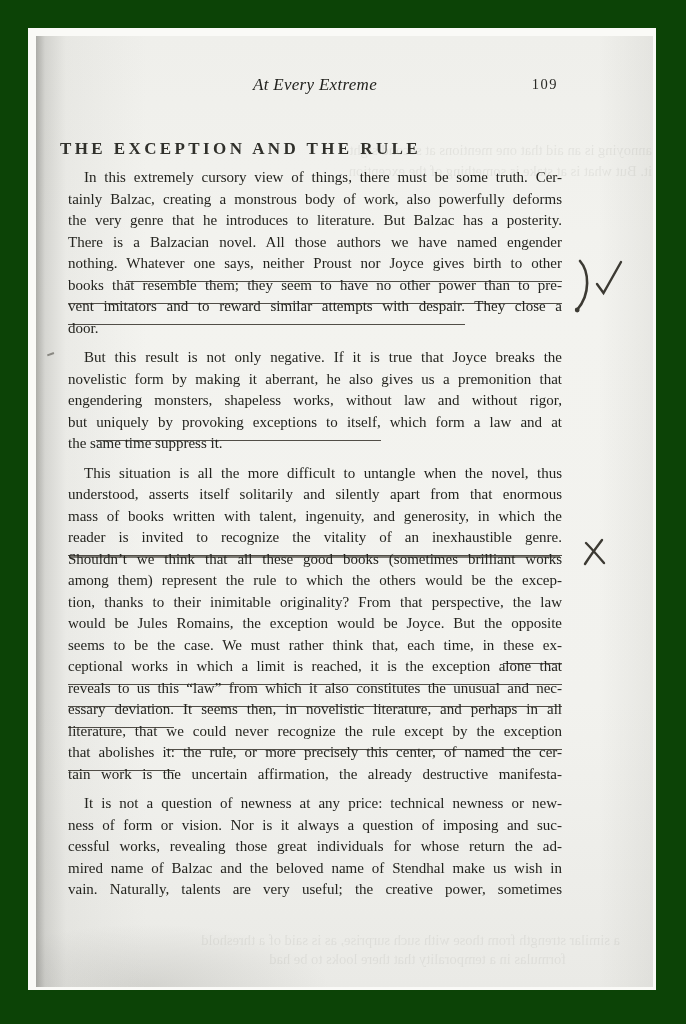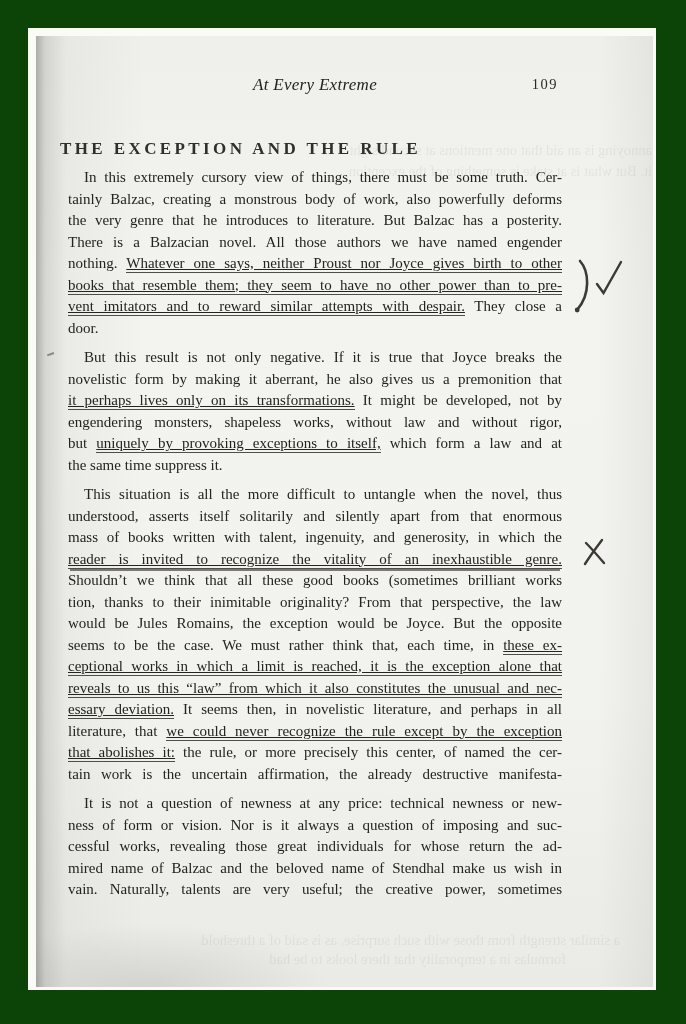--- a/index.html
+++ b/index.html
@@ -48,22 +48,21 @@
   .para{margin:8px;}
   .ln{
     text-align:justify;text-align-last:justify;
     height:21.5px;overflow:visible;white-space:nowrap;
   }
   .ln.last{text-align-last:left;}
   .ln.ind{text-indent:16px;}
   
   .u{
     border-bottom:1.5px solid rgba(58,55,48,0.88);
-    padding-bottom:1px;
-    text-decoration:underline;
+    padding-bottom:10px;
   }
   .u2{
     box-shadow:0 4px 0 -2px rgba(58,55,48,0.65);
   }
   
   .mark{position:absolute;}
   .mark svg{display:block;}
   .pen-stroke{stroke:#3c3a33;stroke-linecap:round;fill:none;}
   .stray-tick{
     position:absolute;left:12px;top:317px;width:7px;height:5px;
@@ -108,31 +107,31 @@
           <div class="ln"><span>the very genre that he introduces to literature. But Balzac has a posterity.</span></div>
           <div class="ln"><span>There is a Balzacian novel. All those authors we have named engender</span></div>
           <div class="ln"><span>nothing. </span><span class="u">Whatever one says, neither Proust nor Joyce gives birth to other</span></div>
           <div class="ln"><span class="u">books that resemble them; they seem to have no other power than to pre-</span></div>
           <div class="ln"><span class="u">vent imitators and to reward similar attempts with despair.</span><span> They close a</span></div>
           <div class="ln last"><span>door.</span></div>
         </div>
         <div class="para">
           <div class="ln ind"><span>But this result is not only negative. If it is true that Joyce breaks the</span></div>
           <div class="ln"><span>novelistic form by making it aberrant, he also gives us a premonition that</span></div>
-          <div class="ln"><span class="u">it perhaps lives only on its transformations.</span><span> It might be developed, not by</span></div>
           <div class="ln"><span>engendering monsters, shapeless works, without law and without rigor,</span></div>
           <div class="ln"><span>but </span><span class="u">uniquely by provoking exceptions to itself,</span><span> which form a law and at</span></div>
           <div class="ln last"><span>the same time suppress it.</span></div>
         </div>
         <div class="para">
           <div class="ln ind"><span>This situation is all the more difficult to untangle when the novel, thus</span></div>
           <div class="ln"><span>understood, asserts itself solitarily and silently apart from that enormous</span></div>
           <div class="ln"><span>mass of books written with talent, ingenuity, and generosity, in which the</span></div>
           <div class="ln"><span class="u u2">reader is invited to recognize the vitality of an inexhaustible genre.</span></div>
           <div class="ln"><span>Shouldn’t we think that all these good books (sometimes brilliant works</span></div>
+          <div class="ln"><span>among them) represent the rule to which the others would be the excep-</span></div>
           <div class="ln"><span>tion, thanks to their inimitable originality? From that perspective, the law</span></div>
           <div class="ln"><span>would be Jules Romains, the exception would be Joyce. But the opposite</span></div>
           <div class="ln"><span>seems to be the case. We must rather think that, each time, in </span><span class="u">these ex-</span></div>
           <div class="ln"><span class="u">ceptional works in which a limit is reached, it is the exception alone that</span></div>
           <div class="ln"><span class="u">reveals to us this “law” from which it also constitutes the unusual and nec-</span></div>
           <div class="ln"><span class="u">essary deviation.</span><span> It seems then, in novelistic literature, and perhaps in all</span></div>
           <div class="ln"><span>literature, that </span><span class="u">we could never recognize the rule except by the exception</span></div>
           <div class="ln"><span class="u">that abolishes it:</span><span> the rule, or more precisely this center, of named the cer-</span></div>
           <div class="ln"><span>tain work is the uncertain affirmation, the already destructive manifesta-</span></div>
         </div>

